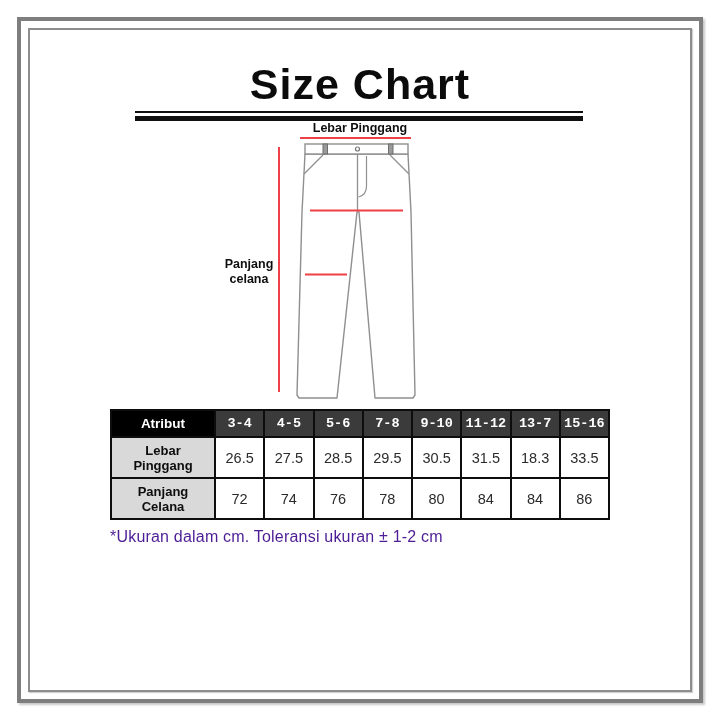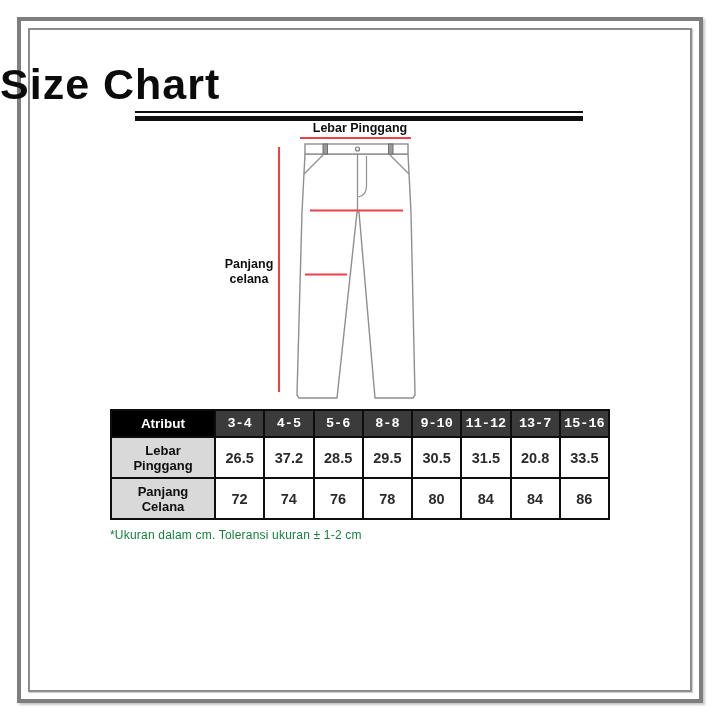--- a/index.html
+++ b/index.html
@@ -12,21 +12,21 @@
     border:4px solid #7e7e7e;box-sizing:border-box;
     box-shadow:2px 2px 2px rgba(0,0,0,.22);
   }
   .frame-inner{
     position:absolute;left:28px;top:28px;width:664px;height:664px;
     border:2px solid #8d8d8d;box-sizing:border-box;
     box-shadow:1px 1px 1px rgba(0,0,0,.18);
   }
   .title{
     position:absolute;left:0;top:62px;width:720px;margin:0;
-    text-align:left;font-size:43px;line-height:44px;font-weight:700;
+    text-align:center;font-size:43px;line-height:44px;font-weight:700;
     letter-spacing:1px;color:#0b0b0b;
   }
   .rule{position:absolute;left:135px;width:448px;background:#101010;}
   .rule-thin{top:111px;height:2px;}
   .rule-thick{top:116px;height:5px;}
   .waist-label{
     position:absolute;left:270px;top:121px;width:180px;text-align:center;
     font-size:12.5px;font-weight:700;color:#0f0f0f;
   }
   .pants-svg{position:absolute;left:220px;top:132px;width:280px;height:272px;}
@@ -42,24 +42,24 @@
     border:2px solid #0d0d0d;text-align:center;vertical-align:middle;padding:0;
   }
   .size-table th{height:25px;color:#ffffff;font-size:13.5px;font-weight:700;}
   .size-table th.attr{background:#000000;}
   .size-table th.size{background:#3b3b3b;font-family:Liberation Mono, monospace;}
   .size-table td{height:39px;}
   .size-table td.rowlabel{
     background:#d9d9d9;font-weight:700;font-size:13px;line-height:15px;
     padding:0 16px;color:#0d0d0d;
   }
-  .size-table td.val{font-size:14.5px;font-weight:700;color:#2b2b2b;margin-top:32px;}
+  .size-table td.val{font-size:14.5px;font-weight:400;color:#2b2b2b;margin-top:32px;}
   .footnote{
-    position:absolute;left:110px;top:528px;font-size:12px;
-    color:#15803d;letter-spacing:.2px;
+    position:absolute;left:110px;top:528px;font-size:16px;
+    color:#4c1d95;letter-spacing:.2px;
   }
 </style>
 </head>
 <body>
 
 <div class="canvas">
 
   <div class="frame-outer"></div>
   <div class="frame-inner"></div>
 
@@ -106,35 +106,35 @@
         <col>
         <col>
         <col>
     </colgroup>
     <tbody>
         <tr>
       <th class="attr">Atribut</th>
       <th class="size">3-4</th>
       <th class="size">4-5</th>
       <th class="size">5-6</th>
-      <th class="size">8-8</th>
+      <th class="size">7-8</th>
       <th class="size">9-10</th>
       <th class="size">11-12</th>
       <th class="size">13-7</th>
       <th class="size">15-16</th>
     </tr>
     <tr>
       <td class="rowlabel">Lebar Pinggang</td>
       <td class="val">26.5</td>
-      <td class="val">37.2</td>
+      <td class="val">27.5</td>
       <td class="val">28.5</td>
       <td class="val">29.5</td>
       <td class="val">30.5</td>
       <td class="val">31.5</td>
-      <td class="val">20.8</td>
+      <td class="val">18.3</td>
       <td class="val">33.5</td>
     </tr>
     <tr>
       <td class="rowlabel">Panjang Celana</td>
       <td class="val">72</td>
       <td class="val">74</td>
       <td class="val">76</td>
       <td class="val">78</td>
       <td class="val">80</td>
       <td class="val">84</td>

